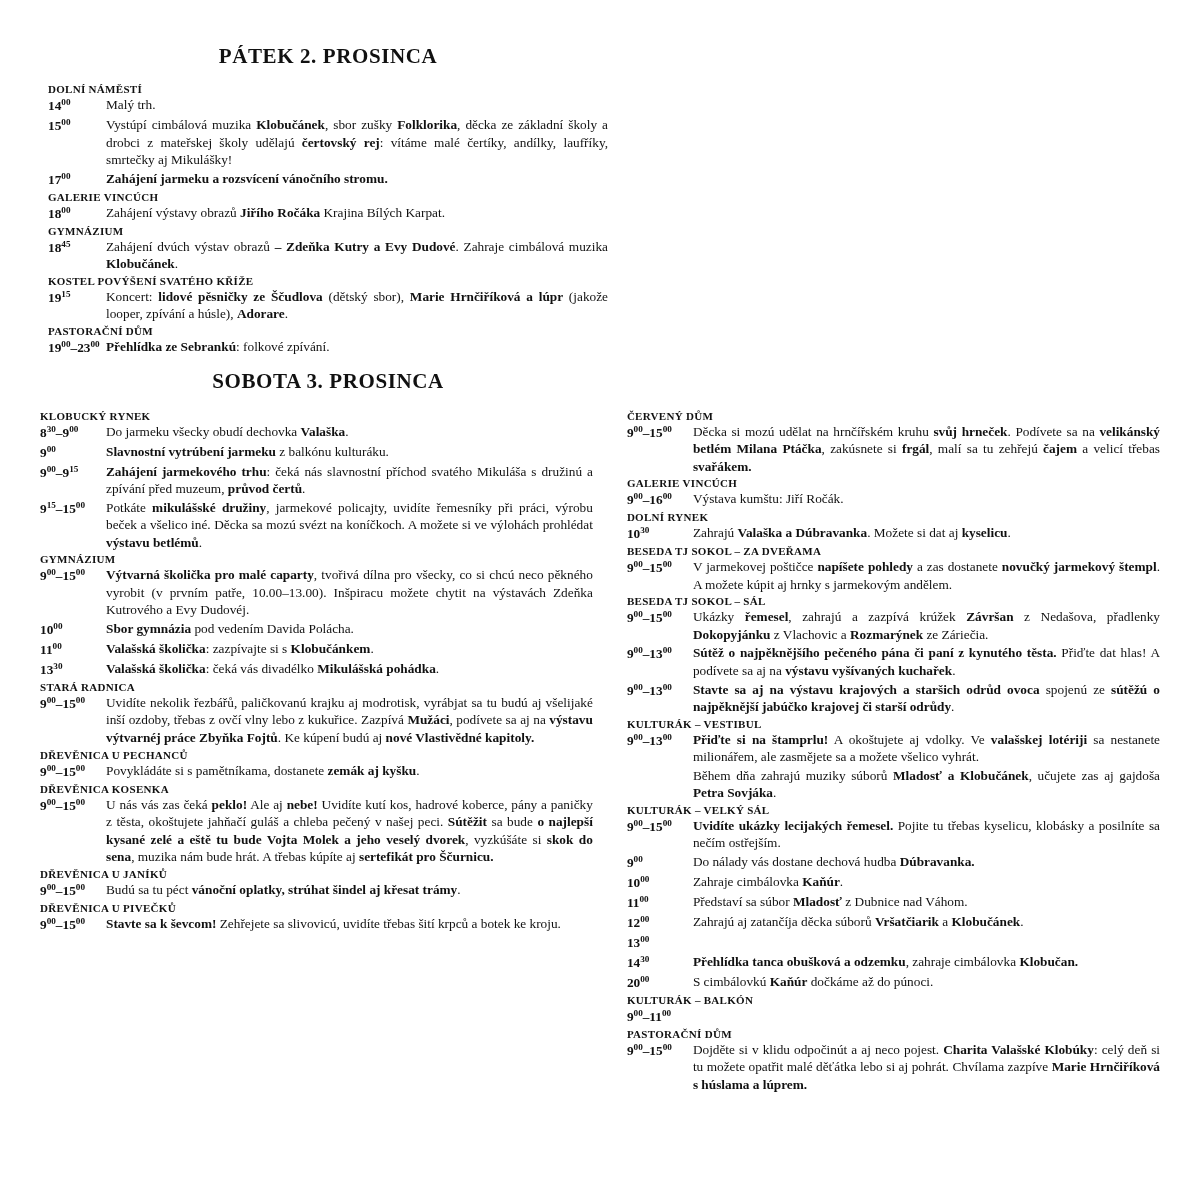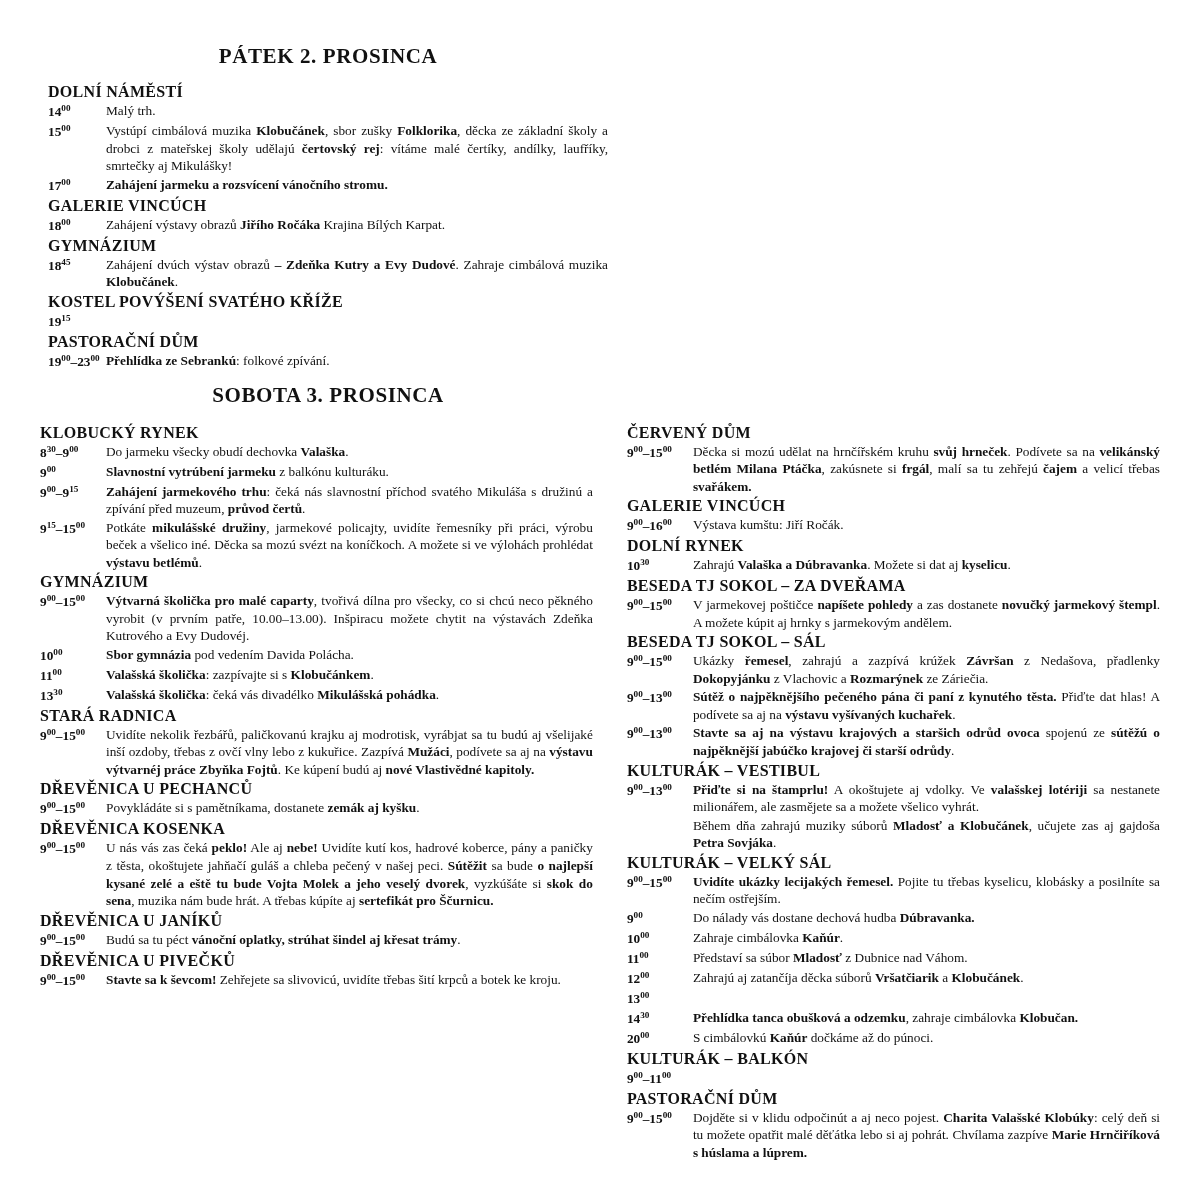--- a/index.html
+++ b/index.html
@@ -27,21 +27,21 @@
     font-size: 21px;
     font-weight: bold;
     letter-spacing: 0.6px;
     text-align: center;
     margin: 12px 0 14px 0;
   }
   .day-title.first { margin-top: 14px; }
 
   
   .venue {
-    font-size: 16px;
+    font-size: 11px;
     font-weight: bold;
     letter-spacing: 0.3px;
     margin: 2px 0 1px 0;
   }
 
   
   .entry {
     display: flex;
     align-items: flex-start;
     font-size: 13.3px;
@@ -102,20 +102,21 @@
           <div class="body">Zahájení výstavy obrazů <b>Jiřího Ročáka</b> Krajina Bílých Karpat.</div>
         </div>
         <div class="venue">GYMNÁZIUM</div>
         <div class="entry">
           <div class="time" style="width: 52px;">18<sup>45</sup></div>
           <div class="body">Zahájení dvúch výstav obrazů <b>– Zdeňka Kutry a Evy Dudové</b>. Zahraje cimbálová muzika <b>Klobučánek</b>.</div>
         </div>
         <div class="venue">KOSTEL POVÝŠENÍ SVATÉHO KŘÍŽE</div>
         <div class="entry">
           <div class="time" style="width: 52px;">19<sup>15</sup></div>
+          <div class="body">Koncert: <b>lidové pěsničky ze Ščudlova</b> (dětský sbor), <b>Marie Hrnčiříková a lúpr</b> (jakože looper, zpívání a húsle), <b>Adorare</b>.</div>
         </div>
         <div class="venue">PASTORAČNÍ DŮM</div>
         <div class="entry">
           <div class="time" style="width: 52px;">19<sup>00</sup>–23<sup>00</sup></div>
           <div class="body"><b>Přehlídka ze Sebrankú</b>: folkové zpívání.</div>
         </div>
       </div>
   </div>
 
   <div class="day-title" style="width:560px;margin-left:8px;">SOBOTA 3. PROSINCA</div>

